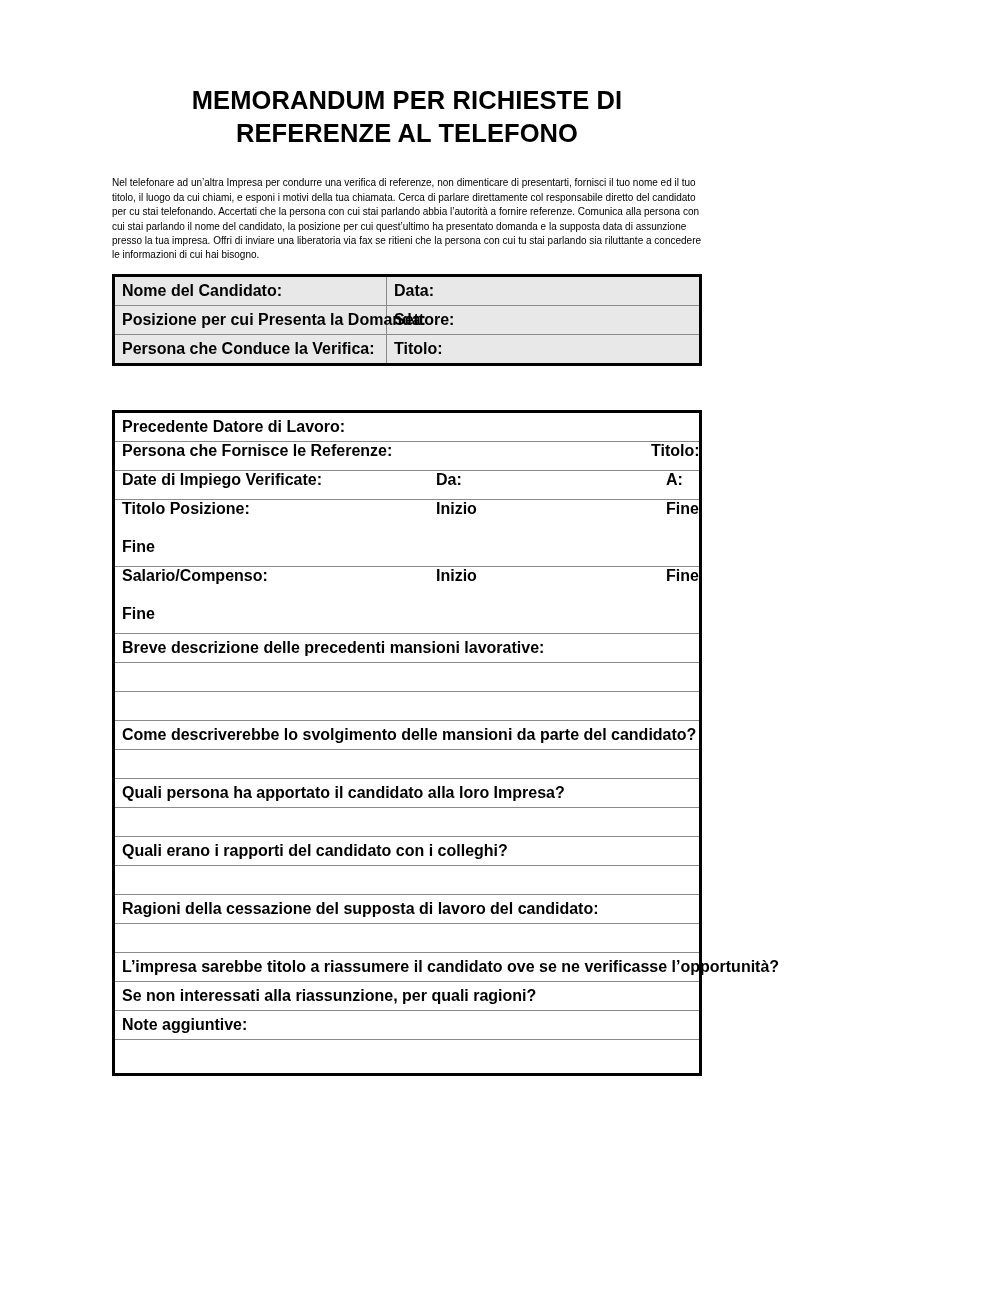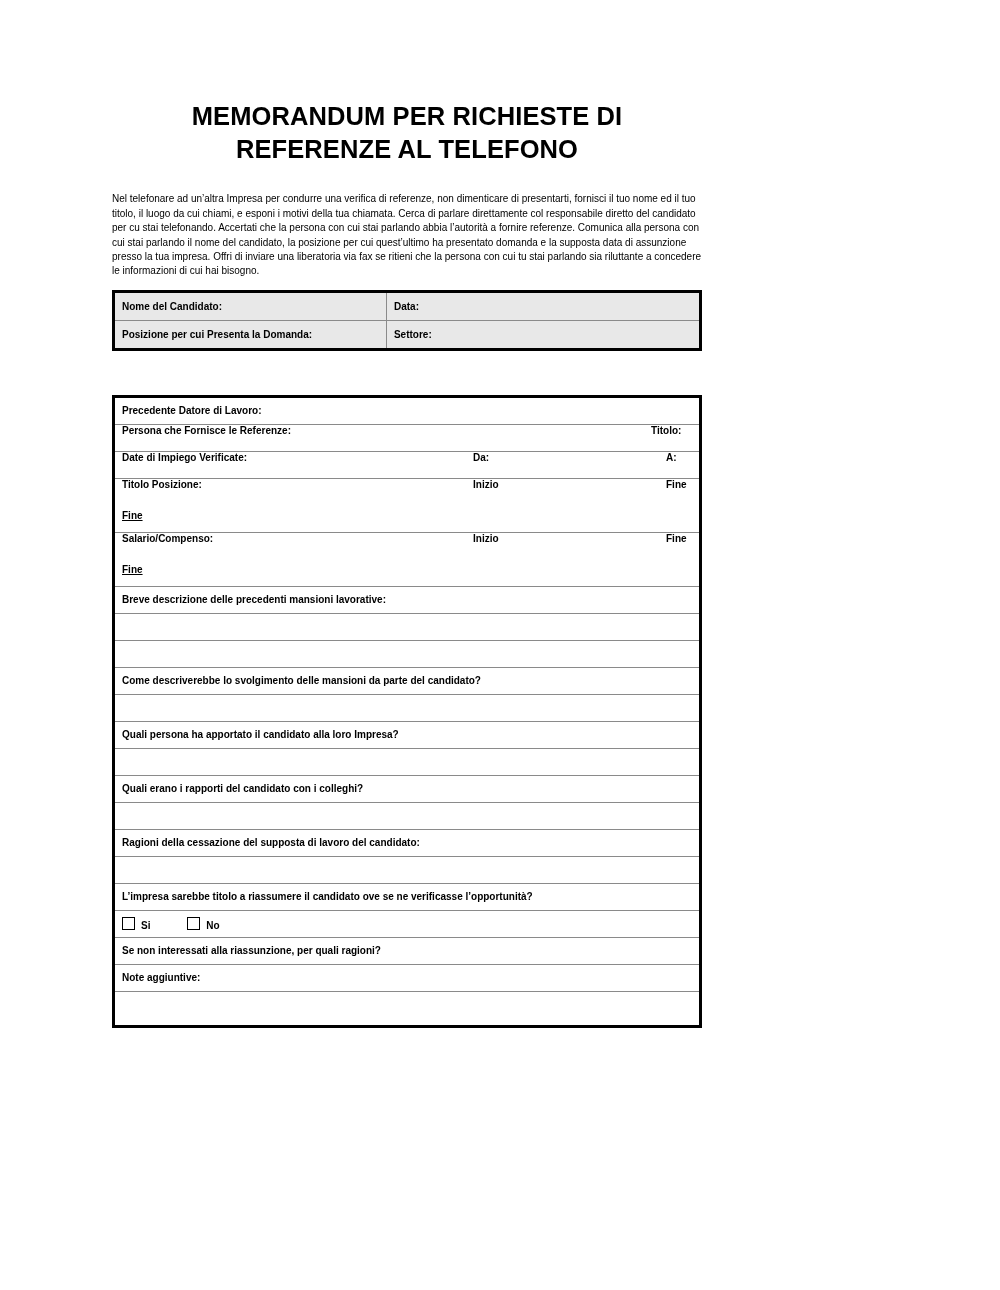--- a/index.html
+++ b/index.html
@@ -13,21 +13,21 @@
     height: 1290px;
     font-family: "Liberation Sans", sans-serif;
     color: #000000;
     -webkit-font-smoothing: antialiased;
   }
   .page {
     position: relative;
     width: 814px;
     height: 1290px;
     box-sizing: border-box;
-    padding: 16px 112px;
+    padding: 0 112px;
   }
 
   
   .doc-title {
     margin: 0;
     padding-top: 84px;
     font-size: 25.5px;
     font-weight: bold;
     line-height: 1.30;
     text-align: center;
@@ -42,21 +42,21 @@
     line-height: 1.445;
     text-align: left;
   }
 
   
   .form-table {
     width: 100%;
     border-collapse: collapse;
     border: 3px solid #000000;
     table-layout: fixed;
-    font-size: 10px;
+    font-size: 16px;
   }
   .form-table td {
     border: 1px solid #8a8a8a;
     padding: 0;
     vertical-align: middle;
   }
   .cell {
     padding: 5px 6px 5px 7px;
     font-weight: bold;
     white-space: nowrap;
@@ -85,26 +85,25 @@
   .row-double td  { height: 53px; }
   .row-blank  td  { height: 26px; }
   .row-blank-tall td { height: 33px; }
 
   
   .multi {
     position: relative;
     height: 100%;
     padding: 5px 0 5px 7px;
     font-weight: bold;
-    text-decoration: underline;
   }
   .multi .lbl { display: inline-block; }
   .multi .c2 {
     position: absolute;
-    left: 358px;
+    left: 321px;
     top: 5px;
   }
   .multi .c3 {
     position: absolute;
     left: 551px;
     top: 5px;
   }
   .multi .c2-title {
     position: absolute;
     left: 536px;
@@ -157,20 +156,28 @@
         </td>
       </tr>
       <tr>
         <td>
           <div class="cell">Posizione per cui Presenta la Domanda:</div>
         </td>
         <td>
           <div class="cell">Settore:</div>
         </td>
       </tr>
+      <tr>
+        <td>
+          <div class="cell">Persona che Conduce la Verifica:</div>
+        </td>
+        <td>
+          <div class="cell">Titolo:</div>
+        </td>
+      </tr>
     </tbody>
   </table>
 
   <table class="form-table table-reference">
     <tbody>
 
       <tr class="row-single">
         <td>
           <div class="cell">Precedente Datore di Lavoro:</div>
         </td>
@@ -276,32 +283,20 @@
             <div class="cell">&nbsp;</div>
           </td>
       </tr>
 
       <tr class="row-single">
         <td>
           <div class="cell">L’impresa sarebbe titolo a riassumere il candidato ove se ne verificasse l’opportunità?</div>
         </td>
       </tr>
 
-      <tr class="row-single">
-        <td>
-          <div class="checks">
-            <span class="opt">
-              <span class="checkbox-glyph"></span><span>Si</span>
-            </span>
-            <span class="opt">
-              <span class="checkbox-glyph"></span><span>No</span>
-            </span>
-          </div>
-        </td>
-      </tr>
 
       <tr class="row-single">
         <td>
           <div class="cell">Se non interessati alla riassunzione, per quali ragioni?</div>
         </td>
       </tr>
 
       <tr class="row-single">
         <td>
           <div class="cell">Note aggiuntive:</div>

